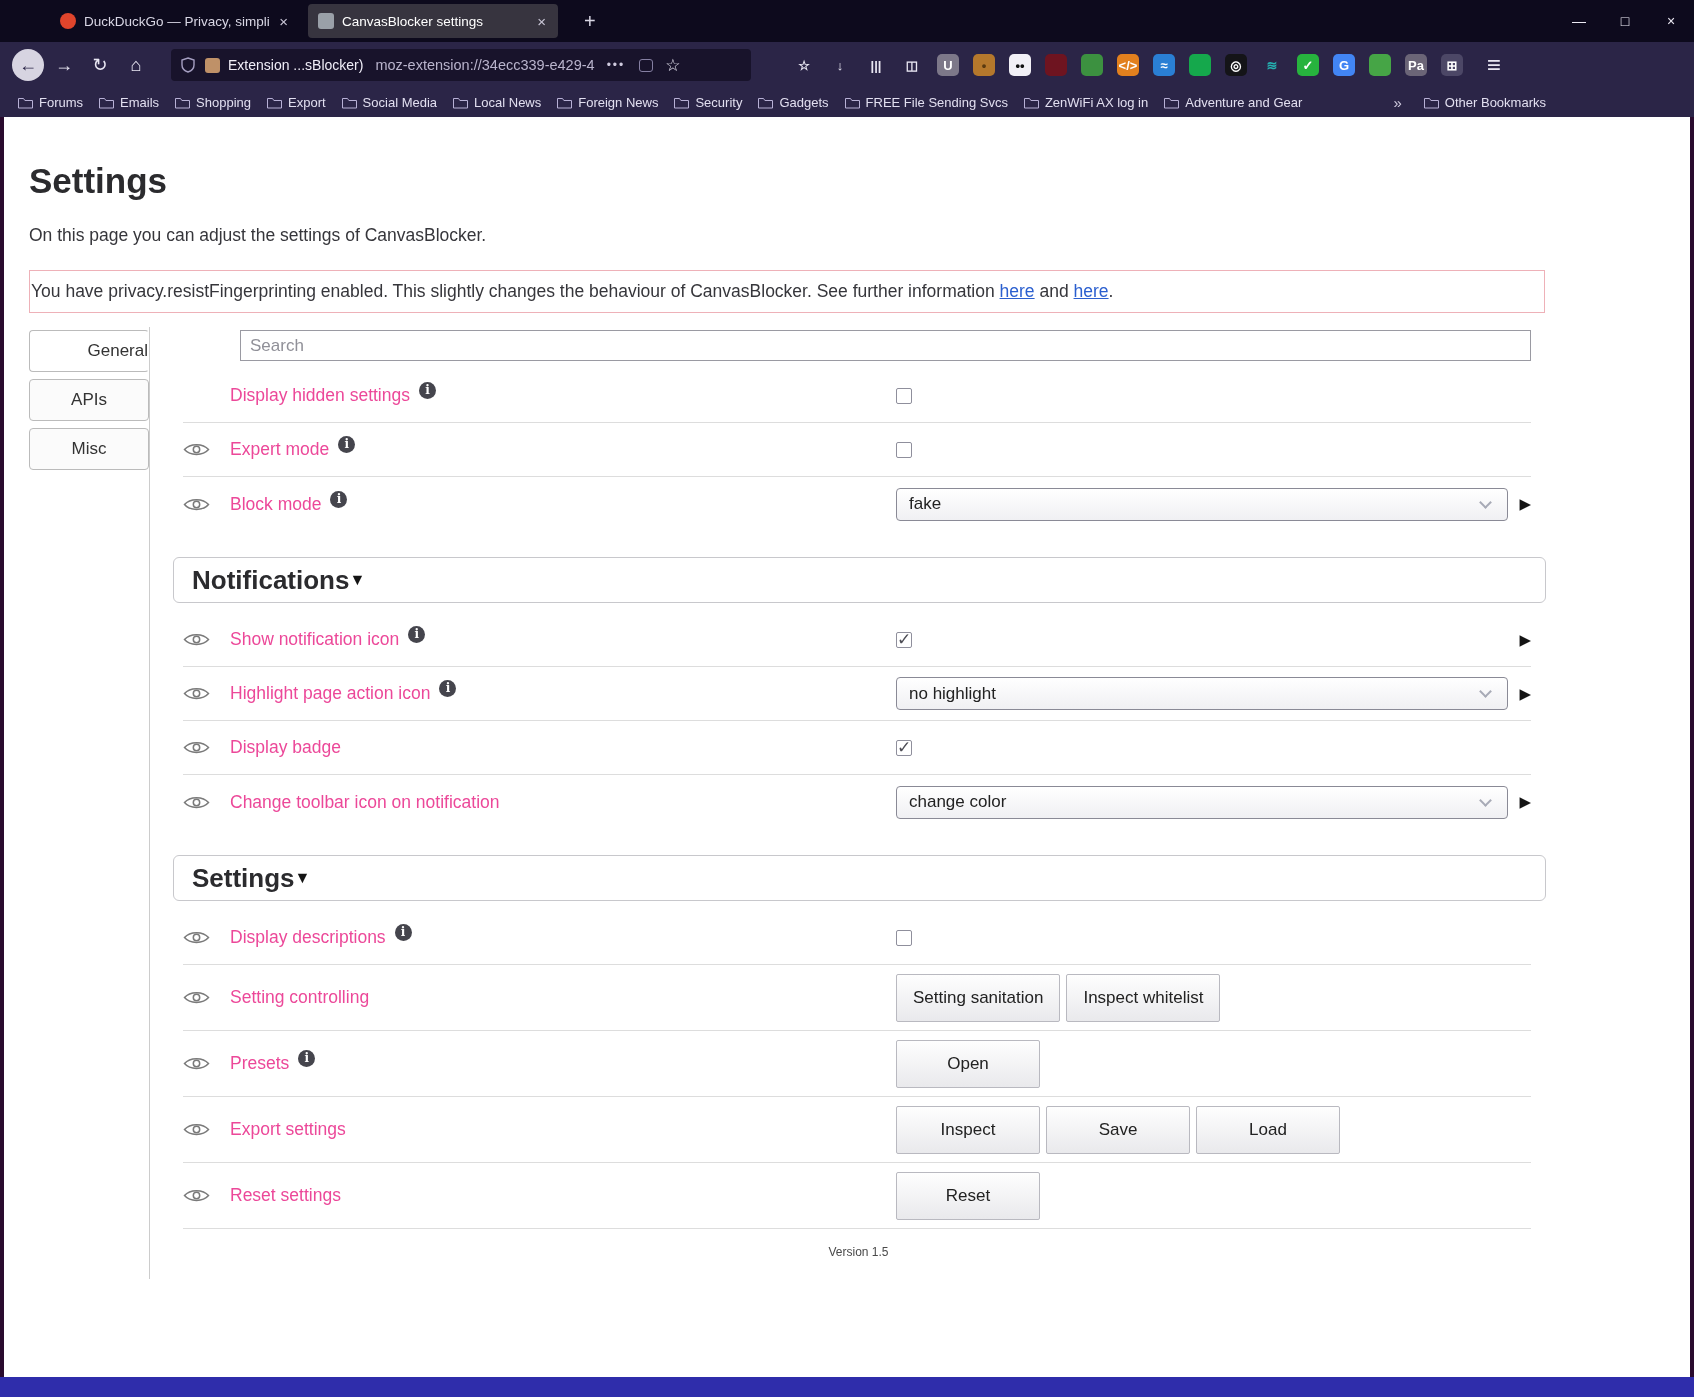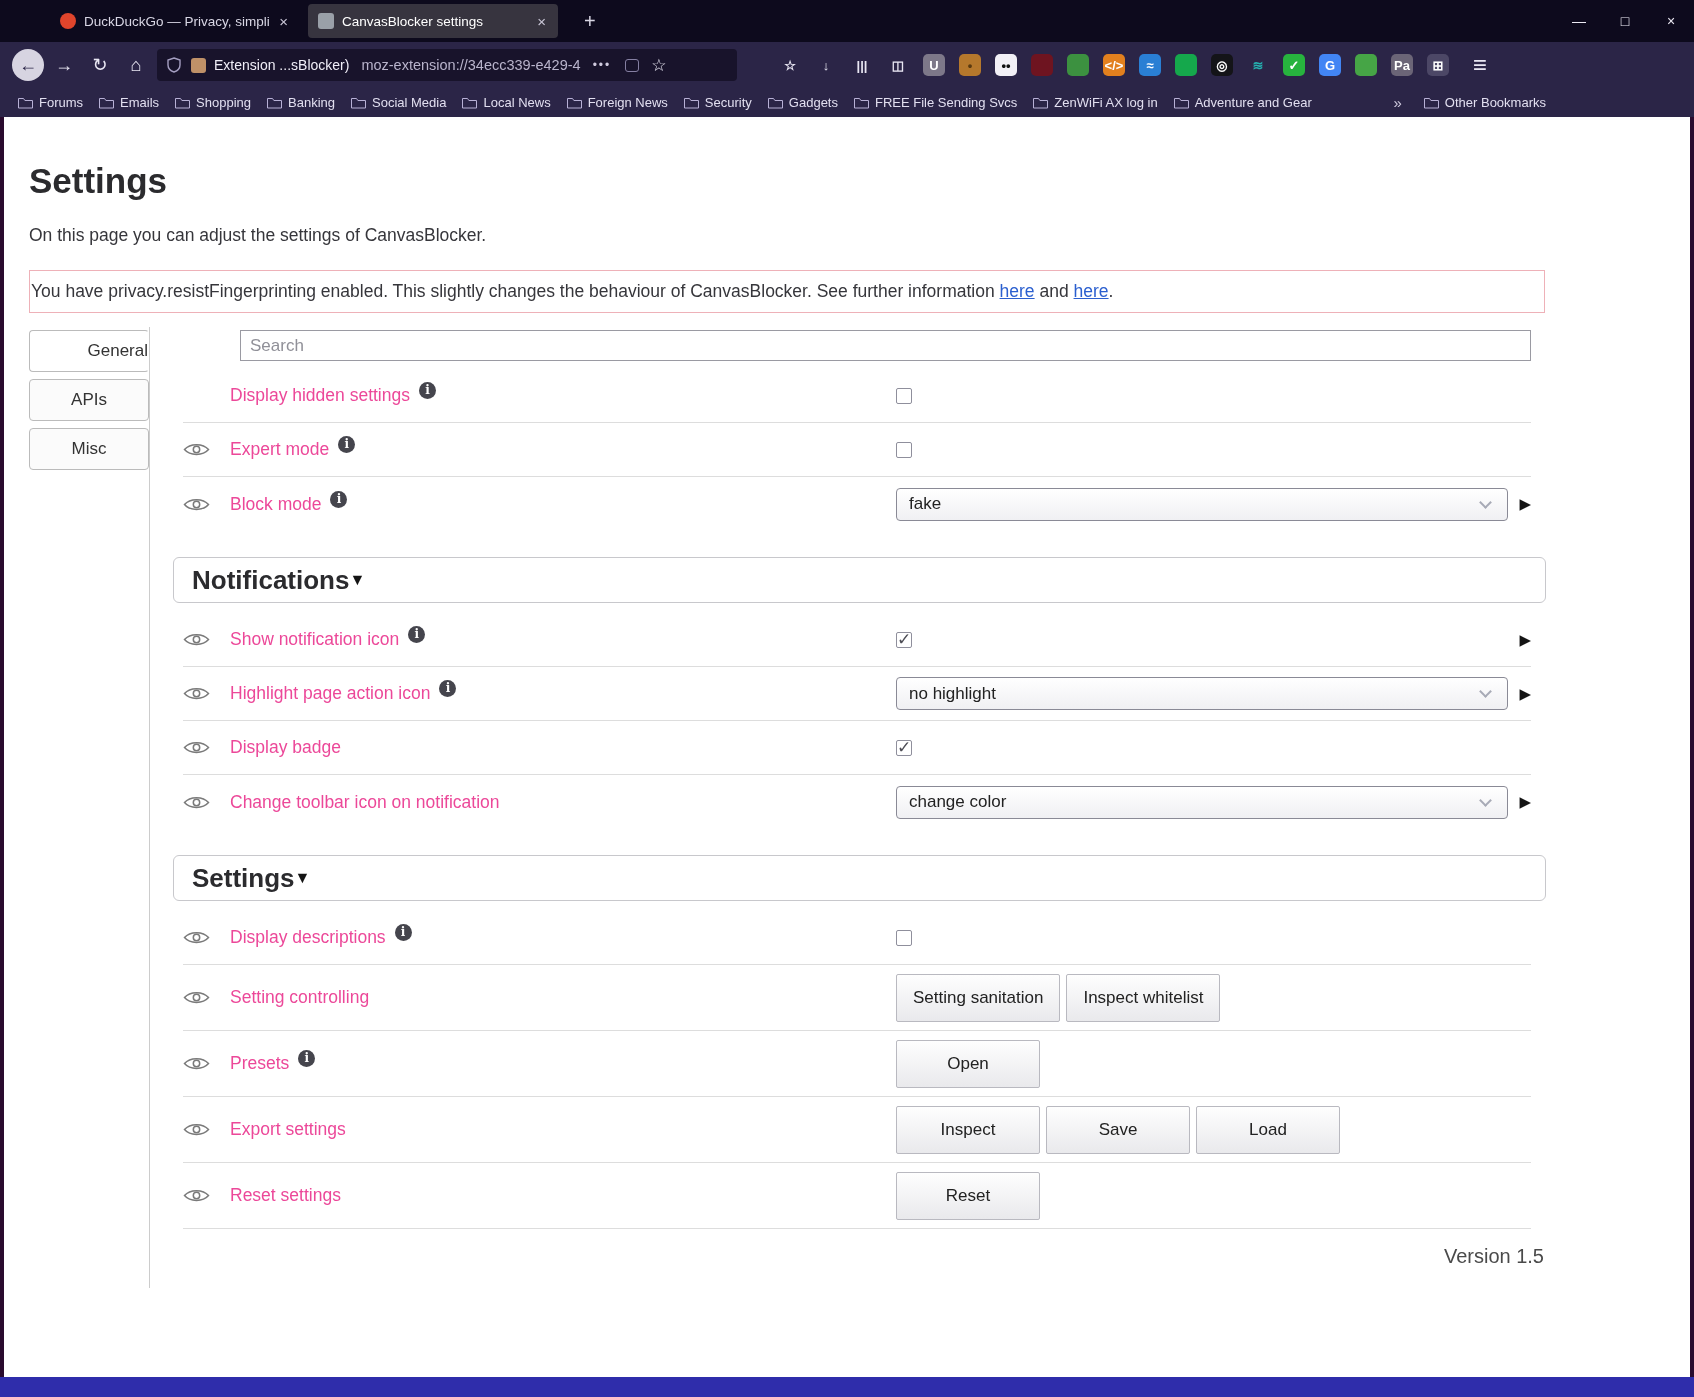--- a/index.html
+++ b/index.html
@@ -16,21 +16,21 @@
   .favicon.cb { background:#9aa0a8; border-radius:3px; }
   .tab-close { font-size:15px; color:#c9c6d6; padding:0 2px; }
   .newtab { font-size:20px; color:#d8d6e4; margin-left:14px; padding:0 8px; }
   .tab-spacer { flex:1; }
   .winctl { width:46px; text-align:center; font-size:14px; color:#eceaf4; }
 
   
   .navbar { height:46px; background:#2b2547; display:flex; align-items:center; padding:0 10px; flex:none; }
   .nav-btn { width:32px; height:32px; display:flex; align-items:center; justify-content:center; font-size:18px; color:#e9e7f3; margin:0 2px; }
   .nav-btn.back { background:#d7d4e1; color:#2b2547; border-radius:50%; font-weight:bold; }
-  .urlbar { width:580px; height:32px; background:#18132b; border-radius:4px; display:flex; align-items:center; padding:0 10px; margin-left:3px; }
+  .urlbar { width:580px; height:32px; background:#18132b; border-radius:4px; display:flex; align-items:center; padding:0 10px; margin-left:17px; }
   .identity-label { color:#f0eef8; font-size:14px; margin-left:8px; white-space:nowrap; }
   .url-text { color:#b9b4cc; font-size:14.5px; margin-left:12px; white-space:nowrap; overflow:hidden; }
   .ext-badge { width:15px; height:15px; border-radius:3px; background:#bf9168; flex:none; margin-left:10px; }
   .dots { color:#cfcade; font-size:12px; letter-spacing:2px; margin-left:12px; }
   .pagebox { width:14px; height:13px; border:1.5px solid #857fa2; border-radius:3px; margin-left:14px; flex:none; }
   .star { font-size:17px; color:#e9e7f3; margin-left:12px; }
   .ext-icons { display:flex; align-items:center; gap:14px; margin-left:42px; }
   .ext-icon { width:22px; height:22px; border-radius:5px; display:flex; align-items:center; justify-content:center; font-size:13px; font-weight:bold; }
   .menu-btn { font-size:24px; color:#e9e7f3; margin-left:24px; }
 
@@ -69,21 +69,21 @@
 
   .checkbox { width:16px; height:16px; border:1px solid #8f8f9c; background:#fff; border-radius:2px; font-size:17px; line-height:13px; color:#4d4d55; text-align:center; cursor:default; }
   .select { width:612px; height:33px; border:1px solid #8a8a96; border-radius:4px; background:linear-gradient(#ffffff,#f0f0f3); display:flex; align-items:center; padding:0 30px 0 12px; font-size:17px; color:#222; position:relative; cursor:default; }
   .sel-chevron { position:absolute; right:17px; top:9px; width:9px; height:9px; border-right:2px solid #a7aab6; border-bottom:2px solid #a7aab6; transform:rotate(45deg); }
 
   .section { height:46px; border:1px solid #c8c8cc; border-radius:6px; display:flex; align-items:center; justify-content:flex-start; padding:0 18px; margin:26px 0 10px 0; }
   .section-title { font-size:26px; font-weight:bold; color:#2b2b2e; }
   .collapse { font-size:16px; color:#141414; }
 
   .pbtn { min-width:144px; height:48px; padding:0 16px; border:1px solid #b9b9c0; border-radius:2px; background:linear-gradient(#fefefe,#e9e9ec); font-size:17px; font-family:"Liberation Sans", sans-serif; color:#222; cursor:default; }
-  .version { text-align:right; font-size:20px; color:#4a4a4a; padding:16px 2px 20px 0; }
+  .version { text-align:center; font-size:12px; color:#4a4a4a; padding:16px 2px 20px 0; }
 
   .bottom-strip { height:20px; background:#2f2dab; flex:none; }
 </style>
 </head>
 <body>
 
 <div class="window">
 
   <div class="tabbar">
     <div class="tab">
@@ -221,21 +221,21 @@
           <svg width="15" height="12" viewBox="0 0 15 12">
             <path d="M0.5 1.5 h5 l1.4 2 h7.6 v7.5 h-14 z" fill="none" stroke="#b8b1d6" stroke-width="1"></path>
           </svg>
           <span>Shopping</span>
         </span>
 
         <span class="bm">
           <svg width="15" height="12" viewBox="0 0 15 12">
             <path d="M0.5 1.5 h5 l1.4 2 h7.6 v7.5 h-14 z" fill="none" stroke="#b8b1d6" stroke-width="1"></path>
           </svg>
-          <span>Banking</span>
+          <span>Export</span>
         </span>
 
         <span class="bm">
           <svg width="15" height="12" viewBox="0 0 15 12">
             <path d="M0.5 1.5 h5 l1.4 2 h7.6 v7.5 h-14 z" fill="none" stroke="#b8b1d6" stroke-width="1"></path>
           </svg>
           <span>Social Media</span>
         </span>
 
         <span class="bm">

